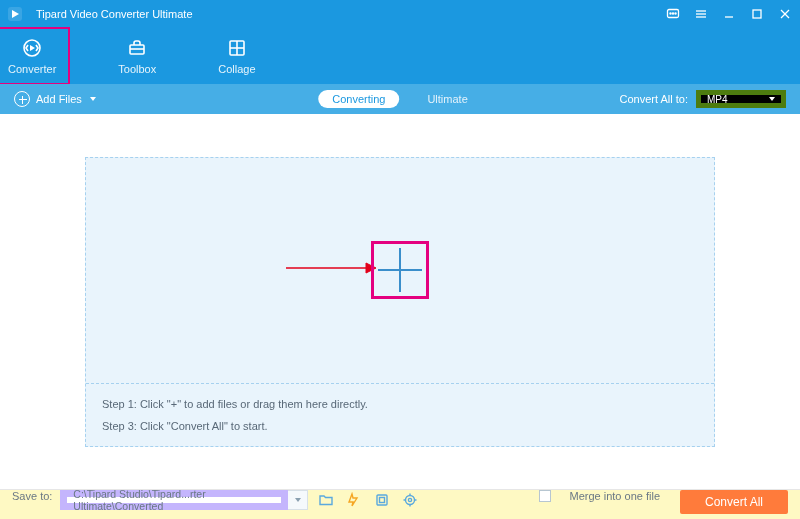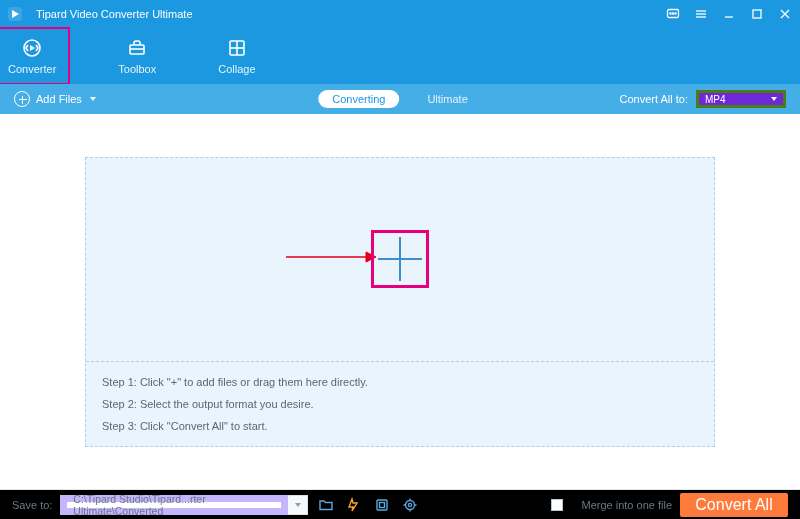--- a/index.html
+++ b/index.html
@@ -27,44 +27,44 @@
 .addfiles .plus::after  { left:6.5px; top:3.5px; width:1.2px; height:8px; }
 .addfiles .caret { width:0; height:0; border-left:3px solid transparent; border-right:3px solid transparent; border-top:4px solid #fff; margin-left:2px; }
 
 .seg { margin-left:auto; margin-right:auto; position:absolute; left:50%; transform:translateX(-50%); display:flex; align-items:center; gap:0; }
 .toolbar { position:relative; }
 .seg .pill { padding:3px 14px; border-radius:10px; font-size:11px; cursor:pointer; }
 .seg .pill.active { background:#fff; color:#1b98e0; }
 .seg .pill.inactive { color:#e3f2fb; margin-left:14px; }
 
 .convertall { margin-left:auto; display:flex; align-items:center; gap:8px; }
-.convertall .sel { width:90px; height:18px; background:#6d28d9; border:3px solid #4d7c0f; display:flex; align-items:center; padding:0 6px; font-size:10px; justify-content:space-between;text-align:right; }
+.convertall .sel { width:90px; height:18px; background:#000000; border:5px solid #4d7c0f; display:flex; align-items:center; padding:0 6px; font-size:10px; justify-content:space-between;text-align:right; }
 .convertall .sel .caret { width:0; height:0; border-left:3px solid transparent; border-right:3px solid transparent; border-top:4px solid #fff; }
 
 .main { height:375px; background:#fff; display:flex; align-items:center; justify-content:center; }
 .dropzone { width:630px; height:290px; border:1.5px dashed #a6d1ef; background:#e9f4fc; display:flex; flex-direction:column; }
 .droptop { flex:1; display:flex; align-items:center; justify-content:center; position:relative; }
 .bigplus { width:52px; height:52px; display:flex; align-items:center; justify-content:center; outline:3px solid #e4007f; cursor:pointer; position:relative; }
 .bigplus::before, .bigplus::after { content:""; position:absolute; background:#3a8ecb; }
 .bigplus::before { width:44px; height:1.5px; }
 .bigplus::after  { width:1.5px; height:44px; }
 .arrow { position:absolute; left:200px; top:50%; transform:translateY(-50%); }
 .arrow svg { stroke:#e2001a; fill:#e2001a; }
 
 .dropbottom { border-top:1.5px dashed #a6d1ef; padding:14px 16px; display:flex; flex-direction:column; gap:10px; font-size:11px; color:#586877; }
 
-.footer { height:30px; border-top:1px solid #e6e6e6; background:#000000; display:flex; align-items:center; padding:0 12px; font-size:11px; color:#6a7885; gap:8px; }
+.footer { height:30px; border-top:1px solid #e6e6e6; background:#fef9c3; display:flex; align-items:flex-start; padding:0 12px; font-size:11px; color:#6a7885; gap:8px; }
 .footer .pathbox { width:228px; height:20px; border:7px solid #c4b5fd; background:#fff; display:flex; align-items:center; padding:0 6px; font-size:10.5px; color:#6a7885; }
 .footer .pathdrop { width:20px; height:20px; border:1px solid #d7e0e7; border-left:none; background:#f5f9fc; display:flex; align-items:center; justify-content:center; cursor:pointer; }
 .footer .pathdrop::after { content:""; width:0; height:0; border-left:3px solid transparent; border-right:3px solid transparent; border-top:4px solid #8aa0b0; }
 .footer .ficon { width:20px; height:20px; display:flex; align-items:center; justify-content:center; cursor:pointer; }
 .footer .ficon svg { stroke:#5aa9de; fill:none; stroke-width:1.4; }
 .footer .merge { margin-left:auto; display:flex; align-items:center; gap:19px; cursor:pointer; }
 .footer .merge .cb { width:12px; height:12px; border:1px solid #b7c6d1; background:#fff; }
-.footer .btn { width:108px; height:24px; background:#ff7b3b; color:#fff; display:flex; align-items:center; justify-content:center; border-radius:2px; cursor:pointer; font-size:16px; }
+.footer .btn { width:108px; height:24px; background:#ff7b3b; color:#fff; display:flex; align-items:center; justify-content:center; border-radius:2px; margin-left:12px; cursor:pointer; font-size:12px; }
 </style>
 </head>
 <body>
 
 <div class="titlebar">
   <div class="logo">
     <svg width="10" height="10" viewBox="0 0 10 10">
         <polygon points="2,1 9,5 2,9" fill="#fff"></polygon>
       </svg>
   </div>
@@ -163,21 +163,20 @@
       <div class="arrow">
         <svg width="90" height="14" viewBox="0 0 90 14">
             <line x1="0" y1="7" x2="80" y2="7" stroke-width="1.6"></line>
             <polygon points="80,2 90,7 80,12"></polygon>
           </svg>
       </div>
       <div class="bigplus"></div>
     </div>
     <div class="dropbottom">
       <div>Step 1: Click "+" to add files or drag them here directly.</div>
-      <div>Step 2: Select the output format you desire.</div>
       <div>Step 3: Click "Convert All" to start.</div>
     </div>
   </div>
 </div>
 
 <div class="footer">
   <span>Save to:</span>
   <div style="display:flex;">
     <div class="pathbox">C:\Tipard Studio\Tipard...rter Ultimate\Converted</div>
     <div class="pathdrop"></div>

